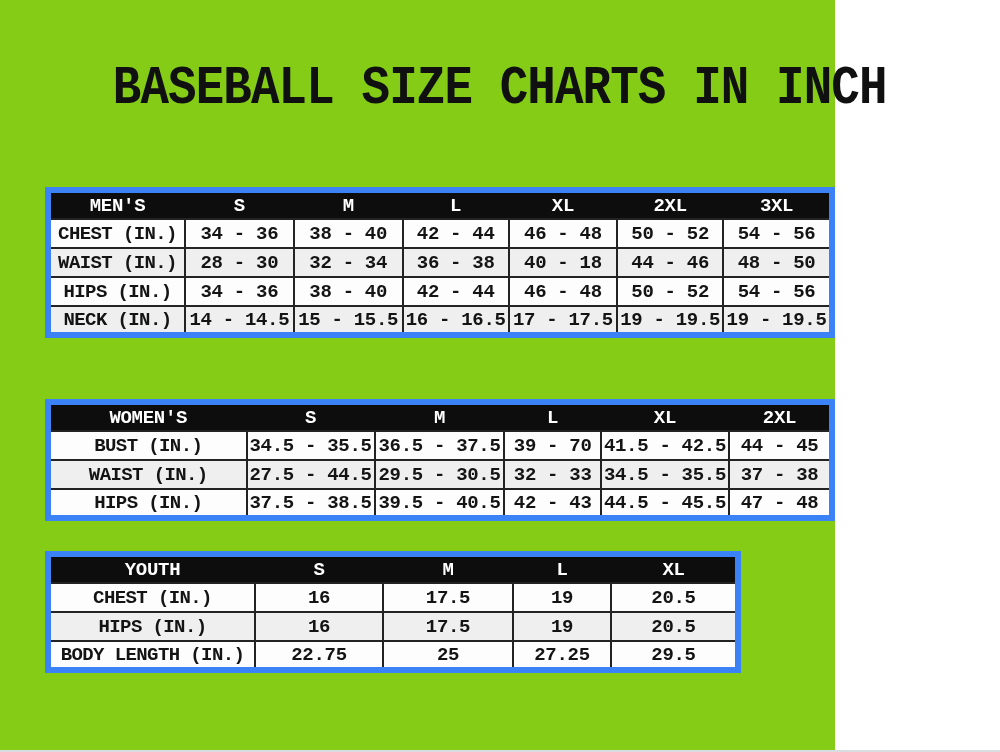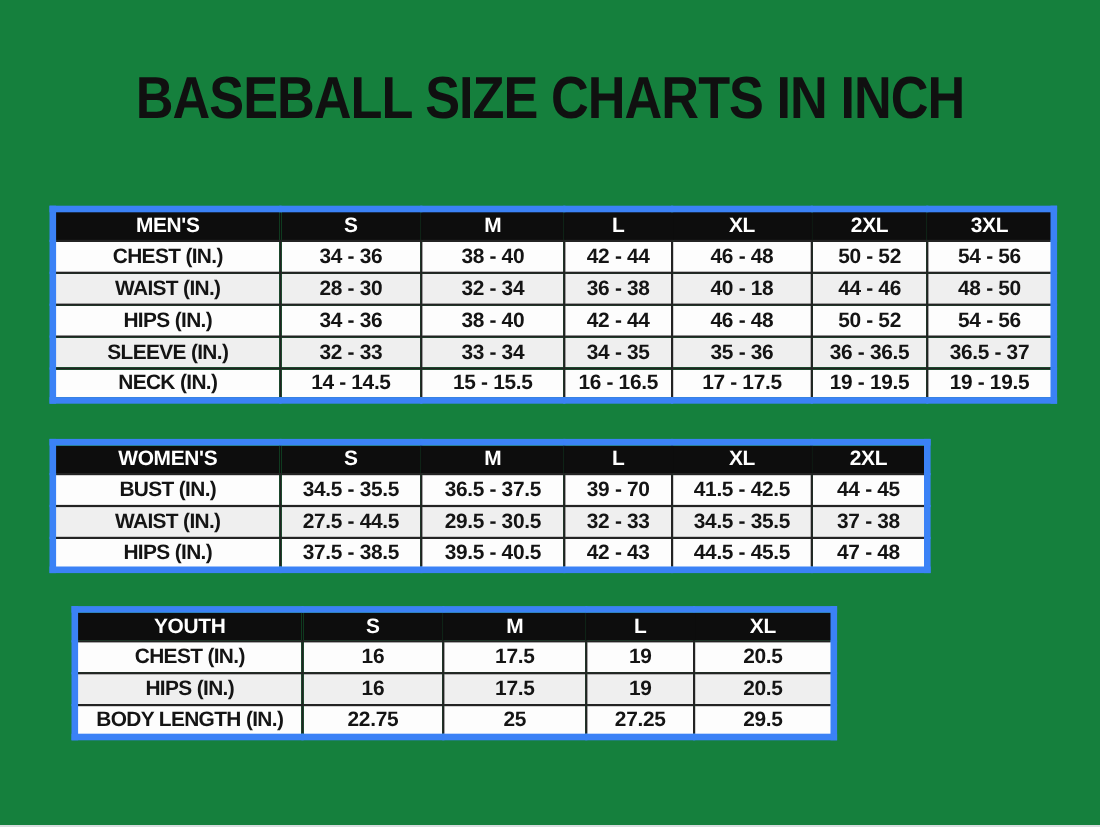--- a/index.html
+++ b/index.html
@@ -3,21 +3,21 @@
 <meta charset="utf-8">
 <style>
   * { margin: 0; padding: 0; box-sizing: border-box; }
   html, body {
     width: 1000px; height: 752px;
     background: #ffffff;
     font-family: "Liberation Sans", sans-serif;
     overflow: hidden;
     position: relative;
   }
-  .page { position: relative; width: 1000px; height: 752px; background: #15803d; }
+  .page { position: relative; width: 835px; height: 752px; background: #84cc16; font-family: Liberation Mono, monospace; }
 
   
   .title-wrap {
     position: absolute; top: 58px; left: 0; width: 1000px;
     text-align: center;
   }
   .title-text {
     display: inline-block;
     transform: scaleX(0.88);
     transform-origin: 50% 50%;
@@ -54,21 +54,21 @@
     border-color: #0d0d0d;
     border-bottom-color: #232323;
   }
   table.size-table tbody td { color: #141414; }
   table.size-table tbody tr:nth-child(odd) td { background: #fdfdfd; }
   table.size-table tbody tr:nth-child(even) td { background: #efefef; }
   table.size-table td.label { letter-spacing: -0.6px; }
 
   #mens-table   { left: 45px; top: 187px; }
   #womens-table { left: 45px; top: 399px; }
-  #youth-table  { left: 45px; top: 551px; margin-left: 20px; }
+  #youth-table  { left: 45px; top: 551px; }
 
   col.c-label { width: 207px; }
   col.c-s     { width: 128px; }
   col.c-m     { width: 130px; }
   col.c-l     { width: 98px;  }
   col.c-xl    { width: 127px; }
   col.c-2xl   { width: 105px; }
   col.c-3xl   { width: 115px; }
 
   .bottom-edge-line {
@@ -129,29 +129,20 @@
       <tr>
         <td class="label">HIPS (IN.)</td>
         <td>34 - 36</td>
         <td>38 - 40</td>
         <td>42 - 44</td>
         <td>46 - 48</td>
         <td>50 - 52</td>
         <td>54 - 56</td>
       </tr>
       <tr>
-        <td class="label">SLEEVE (IN.)</td>
-        <td>32 - 33</td>
-        <td>33 - 34</td>
-        <td>34 - 35</td>
-        <td>35 - 36</td>
-        <td>36 - 36.5</td>
-        <td>36.5 - 37</td>
-      </tr>
-      <tr>
         <td class="label">NECK (IN.)</td>
         <td>14 - 14.5</td>
         <td>15 - 15.5</td>
         <td>16 - 16.5</td>
         <td>17 - 17.5</td>
         <td>19 - 19.5</td>
         <td>19 - 19.5</td>
       </tr>
     </tbody>
   </table>

